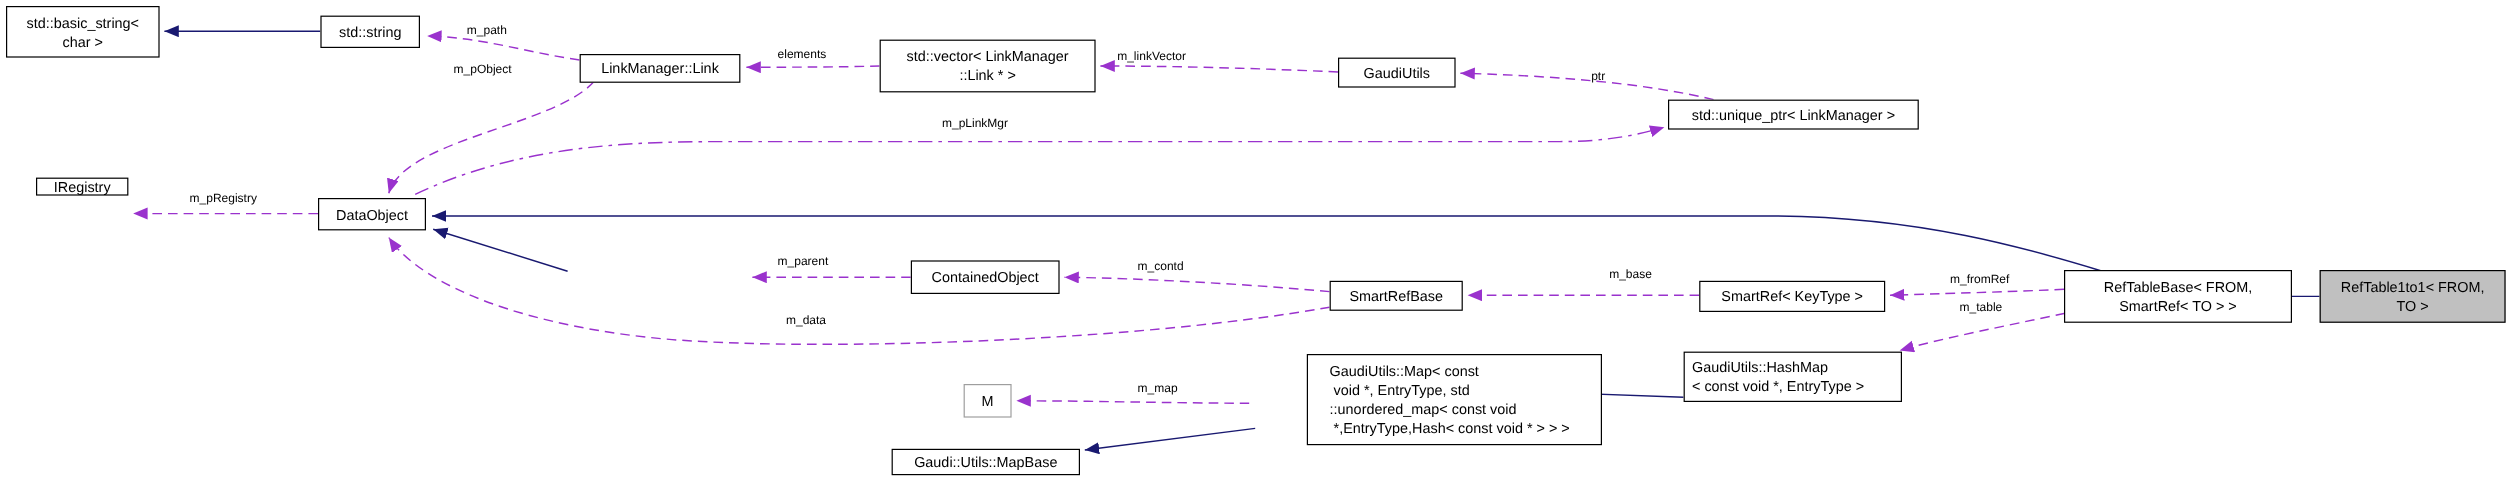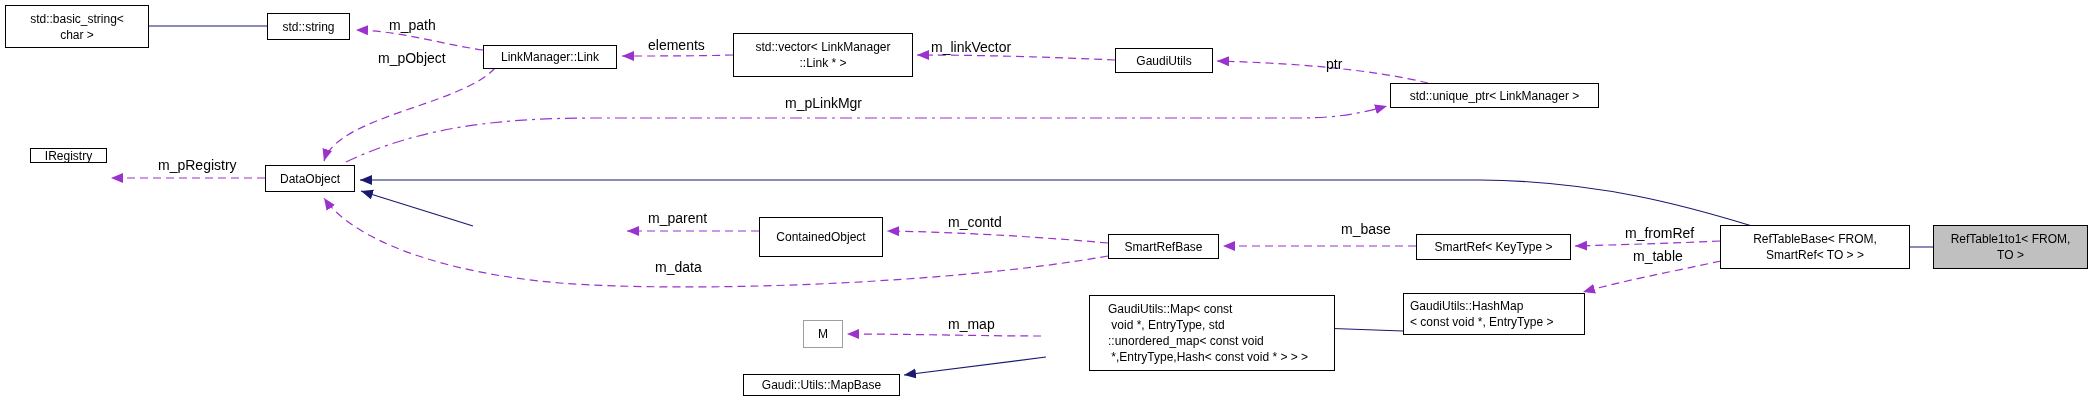--- a/index.html
+++ b/index.html
@@ -25,21 +25,21 @@
     color:#000000;
     text-align:center;
     white-space:pre;
   }
   .node span{display:block;}
   .node.leftalign{align-items:flex-start;padding-left:6px;padding-right:6px;text-align:left;}
   .node.highlight{background:#c0c0c0;}
   .node.graybox{border-color:#9e9e9e;}
   .edge-label{
     position:absolute;
-    font-size:14px;
+    font-size:10px;
     line-height:13px;
     color:#000000;
     white-space:nowrap;
   }
 </style>
 </head>
 <body>
 
 <div id="canvas">
 
@@ -69,21 +69,21 @@
     <path d="M265,178 H111" stroke="#9a32cd" stroke-width="1.2" stroke-dasharray="8,5" fill="none" marker-end="url(#arrow-p)"></path>
     <path d="M759,231 H627" stroke="#9a32cd" stroke-width="1.2" stroke-dasharray="8,5" fill="none" marker-end="url(#arrow-p)"></path>
     <path d="M1108,243 C1030,236 950,232 887,231" stroke="#9a32cd" stroke-width="1.2" stroke-dasharray="8,5" fill="none" marker-end="url(#arrow-p)"></path>
     <path d="M1416,246 H1223" stroke="#9a32cd" stroke-width="1.2" stroke-dasharray="8,5" fill="none" marker-end="url(#arrow-p)"></path>
     <path d="M1720,241 C1680,243 1642,244 1575,246" stroke="#9a32cd" stroke-width="1.2" stroke-dasharray="8,5" fill="none" marker-end="url(#arrow-p)"></path>
     <path d="M1721,261 C1670,272 1622,281 1583,292" stroke="#9a32cd" stroke-width="1.2" stroke-dasharray="8,5" fill="none" marker-end="url(#arrow-p)"></path>
     <path d="M1108,256 C950,284 690,293 560,283 C440,273 352,239 324,198" stroke="#9a32cd" stroke-width="1.2" stroke-dasharray="8,5" fill="none" marker-end="url(#arrow-p)"></path>
     <path d="M1041,336 C980,336 912,334 847,334" stroke="#9a32cd" stroke-width="1.2" stroke-dasharray="8,5" fill="none" marker-end="url(#arrow-p)"></path>
   </svg>
 
-  <div class="node" style="left:5px;top:5px;width:144px;height:43px;">
+  <div class="node" style="left:5px;top:5px;width:128px;height:43px;">
     <span>std::basic_string&lt;</span>
     <span>char &gt;</span>
   </div>
 
   <div class="node" style="left:267px;top:13px;width:83px;height:27px;">
     <span>std::string</span>
   </div>
 
   <div class="node" style="left:483px;top:45px;width:134px;height:24px;">
     <span>LinkManager::Link</span>
@@ -104,21 +104,21 @@
 
   <div class="node" style="left:30px;top:148px;width:77px;height:15px;">
     <span>IRegistry</span>
   </div>
 
   <div class="node" style="left:265px;top:165px;width:90px;height:27px;">
     <span>DataObject</span>
   </div>
 
 
-  <div class="node" style="left:759px;top:217px;width:124px;height:40px;">
+  <div class="node" style="left:759px;top:217px;width:124px;height:28px;">
     <span>ContainedObject</span>
   </div>
 
   <div class="node" style="left:1108px;top:234px;width:111px;height:25px;text-align:right;">
     <span>SmartRefBase</span>
   </div>
 
   <div class="node" style="left:1416px;top:234px;width:155px;height:26px;">
     <span>SmartRef&lt; KeyType &gt;</span>
   </div>

